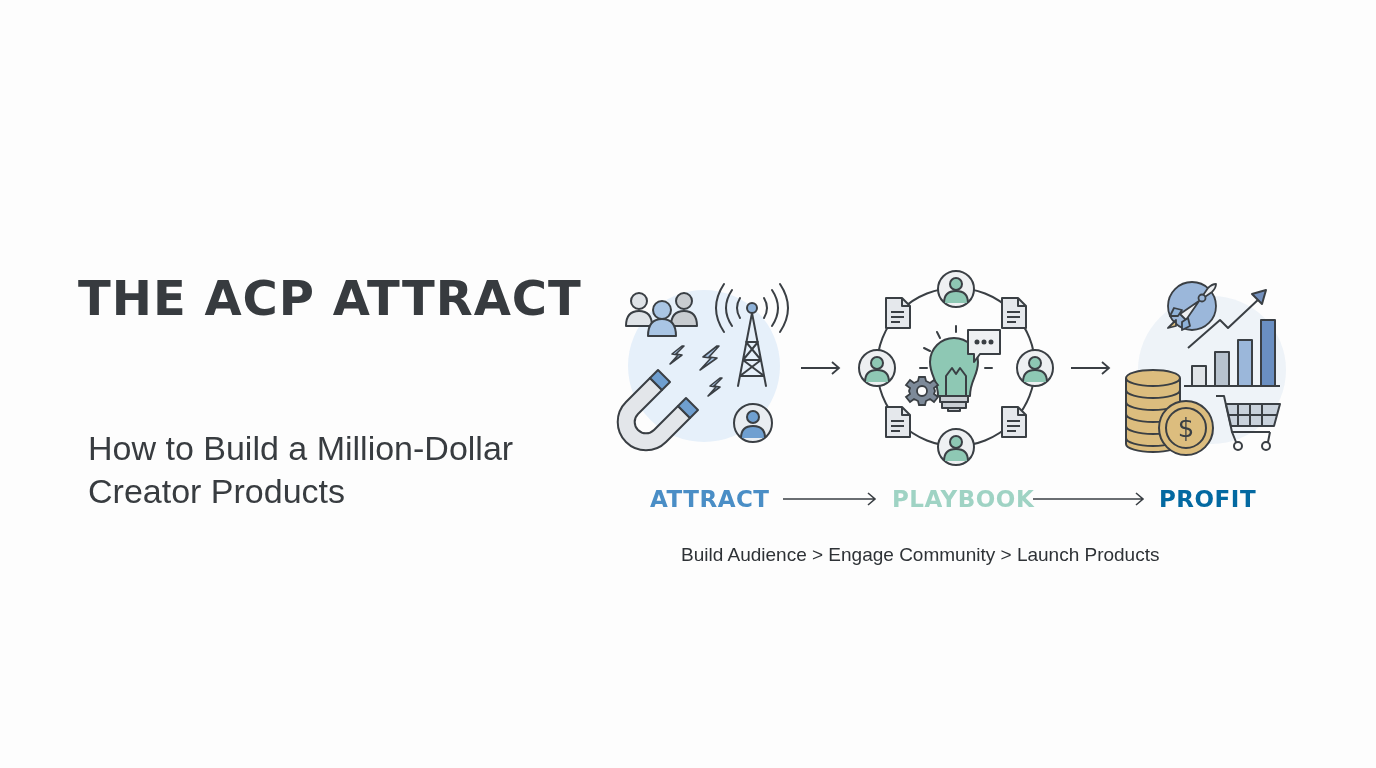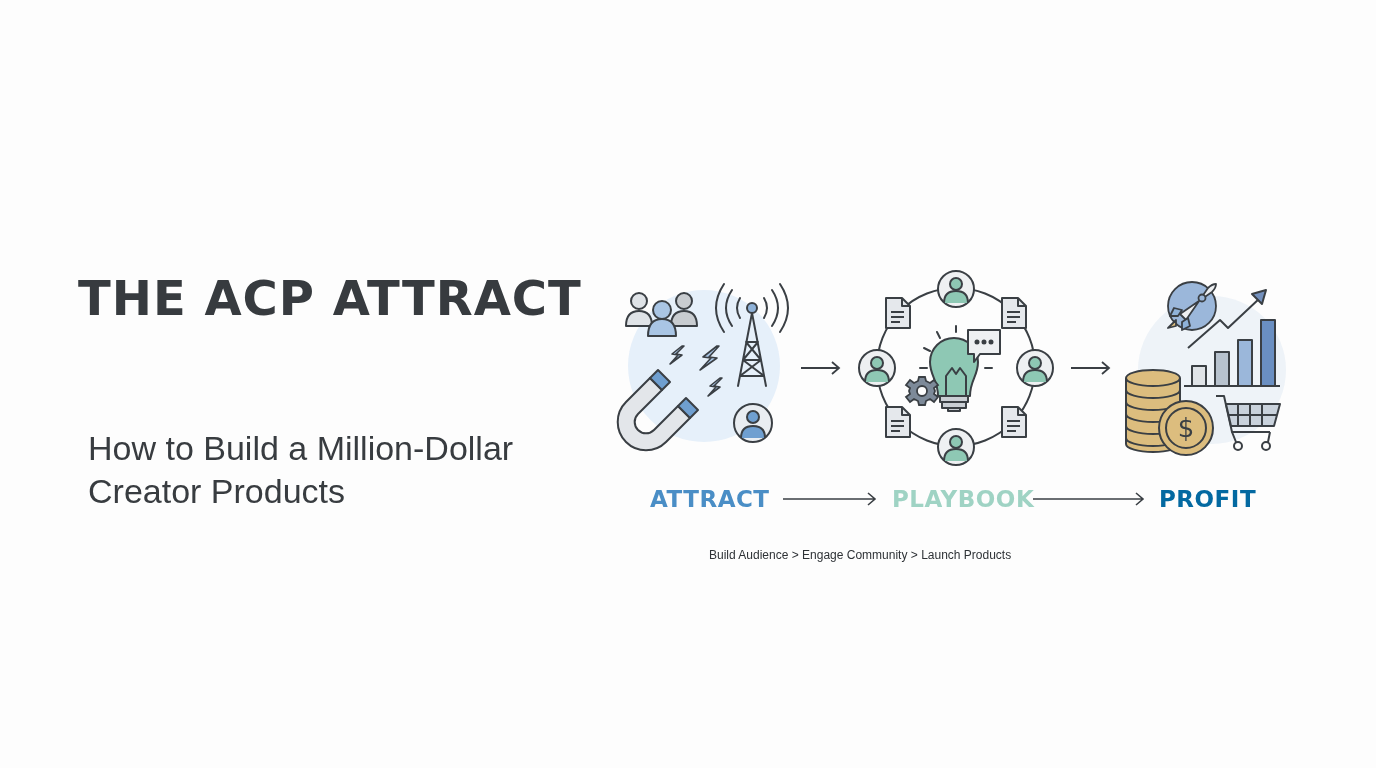--- a/index.html
+++ b/index.html
@@ -55,24 +55,24 @@
       font-family: "DejaVu Sans", sans-serif;
       font-weight: bold;
       font-size: 23px;
       line-height: 30px;
       letter-spacing: 0.5px;
       white-space: nowrap;
     }
     .arrow-line { position: absolute; }
     .caption {
       position: absolute;
-      left: 709px;
+      left: 681px;
       top: 543px;
       font-family: "Liberation Sans", sans-serif;
-      font-size: 12px;
+      font-size: 19px;
       line-height: 24px;
       color: #2e3236;
       white-space: nowrap;
     }
   </style>
 </head>
 <body>
 
 <div class="slide">
 

